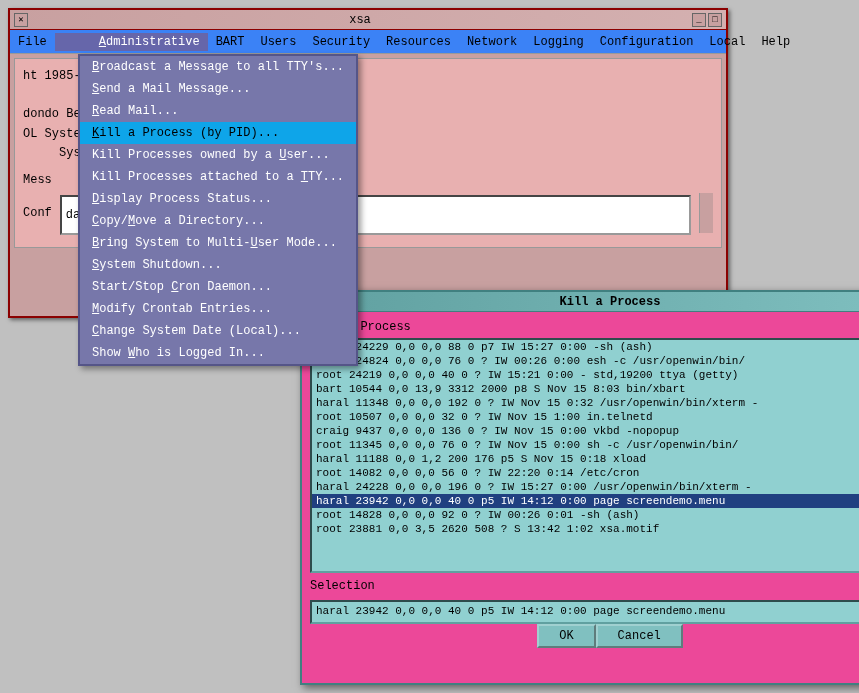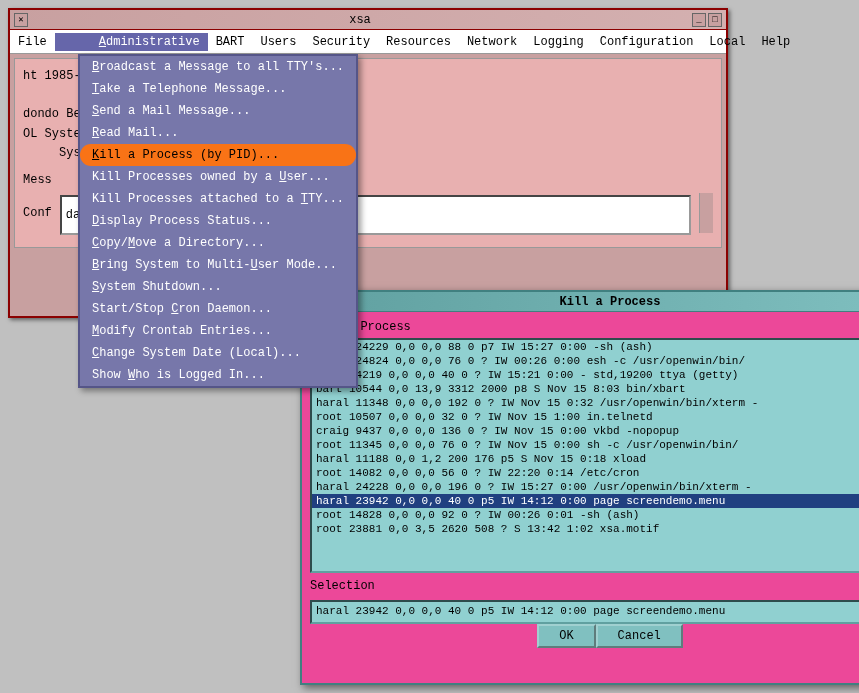--- a/index.html
+++ b/index.html
@@ -49,21 +49,21 @@
       background: #c8a0a0;
       border: 1px solid #666;
       font-size: 9px;
       display: inline-flex;
       align-items: center;
       justify-content: center;
       cursor: pointer;
     }
 
     .menu-bar {
-      background: #ffffff;
+      background: #3b82f6;
       display: flex;
       padding: 2px 0;
       border-bottom: 1px solid #999;
       height: 24px;
       align-items: center;
     }
 
     .menu-item {
       padding: 2px 8px;
       cursor: pointer;
@@ -98,23 +98,22 @@
 
     .dropdown-item {
       padding: 4px 12px;
       color: #fff;
       cursor: pointer;
       font-size: 12px;
       white-space: nowrap;
     }
 
     .dropdown-item.highlighted {
-      background: #f97316;
-      color: #000;
-      border-radius: 11px;
+      background: #0ea5e9;
+      color: #000;
     }
 
     
     .main-content {
       background: #e8b0b0;
       margin: 4px;
       padding: 8px;
       height: 190px;
       border: 1px solid #999;
     }
@@ -264,21 +263,20 @@
     <span class="menu-item">Resources</span>
     <span class="menu-item">Network</span>
     <span class="menu-item">Logging</span>
     <span class="menu-item">Configuration</span>
     <span class="menu-item">Local</span>
     <span class="menu-item">Help</span>
   </div>
 
   <div class="dropdown-menu">
     <div class="dropdown-item"><u>B</u>roadcast a Message to all TTY's...</div>
-    <div class="dropdown-item"><u>T</u>ake a Telephone Message...</div>
     <div class="dropdown-item"><u>S</u>end a Mail Message...</div>
     <div class="dropdown-item"><u>R</u>ead Mail...</div>
     <div class="dropdown-item highlighted"><u>K</u>ill a Process (by PID)...</div>
     <div class="dropdown-item">Kill Processes owned by a <u>U</u>ser...</div>
     <div class="dropdown-item">Kill Processes attached to a <u>T</u>TY...</div>
     <div class="dropdown-item"><u>D</u>isplay Process Status...</div>
     <div class="dropdown-item"><u>C</u>opy/<u>M</u>ove a Directory...</div>
     <div class="dropdown-item"><u>B</u>ring System to Multi-<u>U</u>ser Mode...</div>
     <div class="dropdown-item"><u>S</u>ystem Shutdown...</div>
     <div class="dropdown-item">Start/Stop <u>C</u>ron Daemon...</div>

